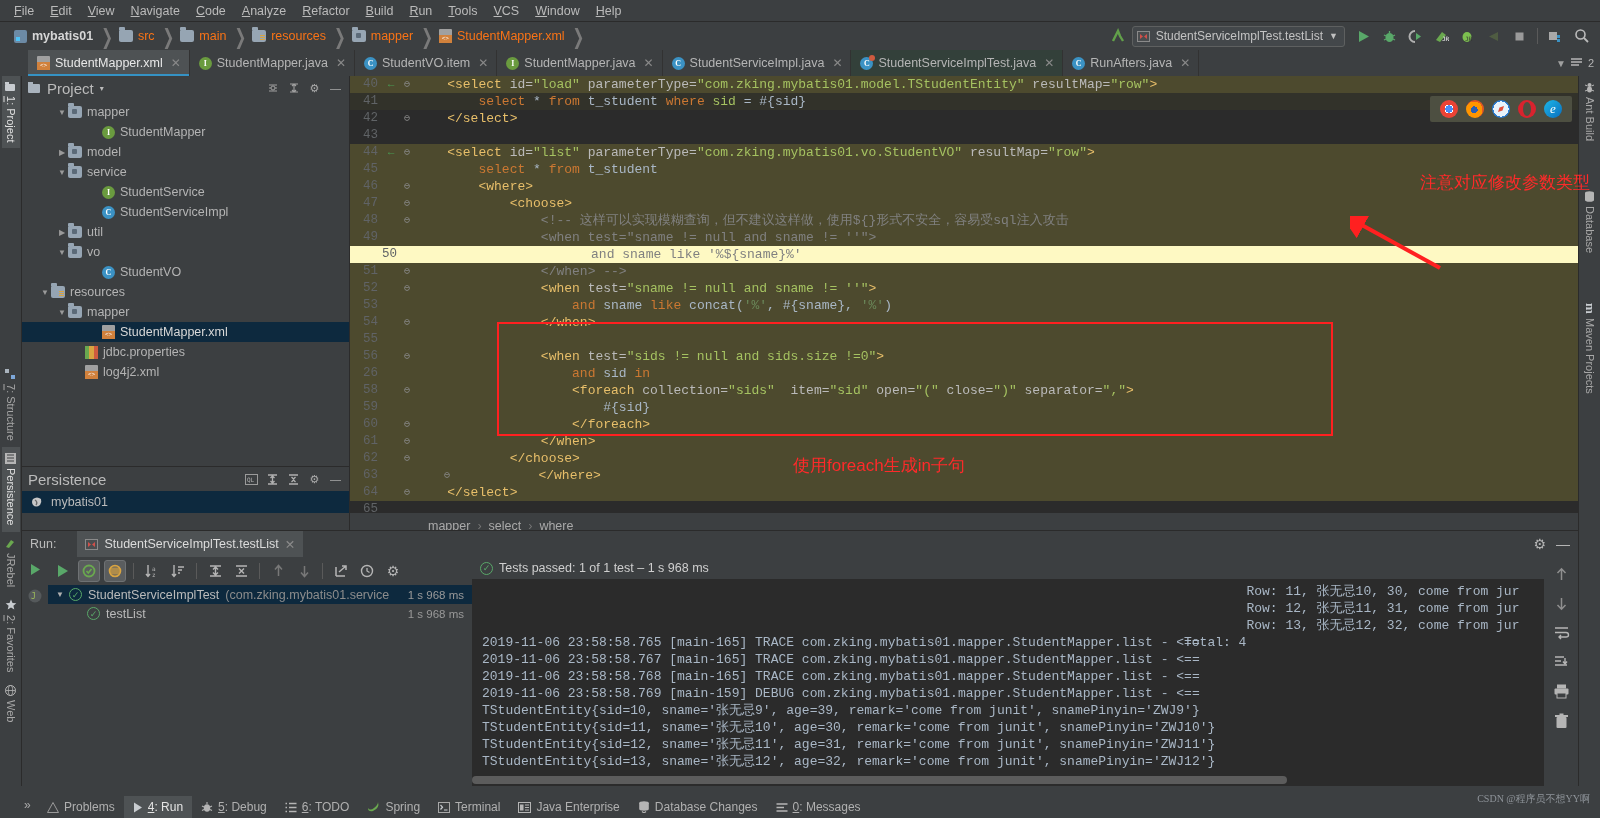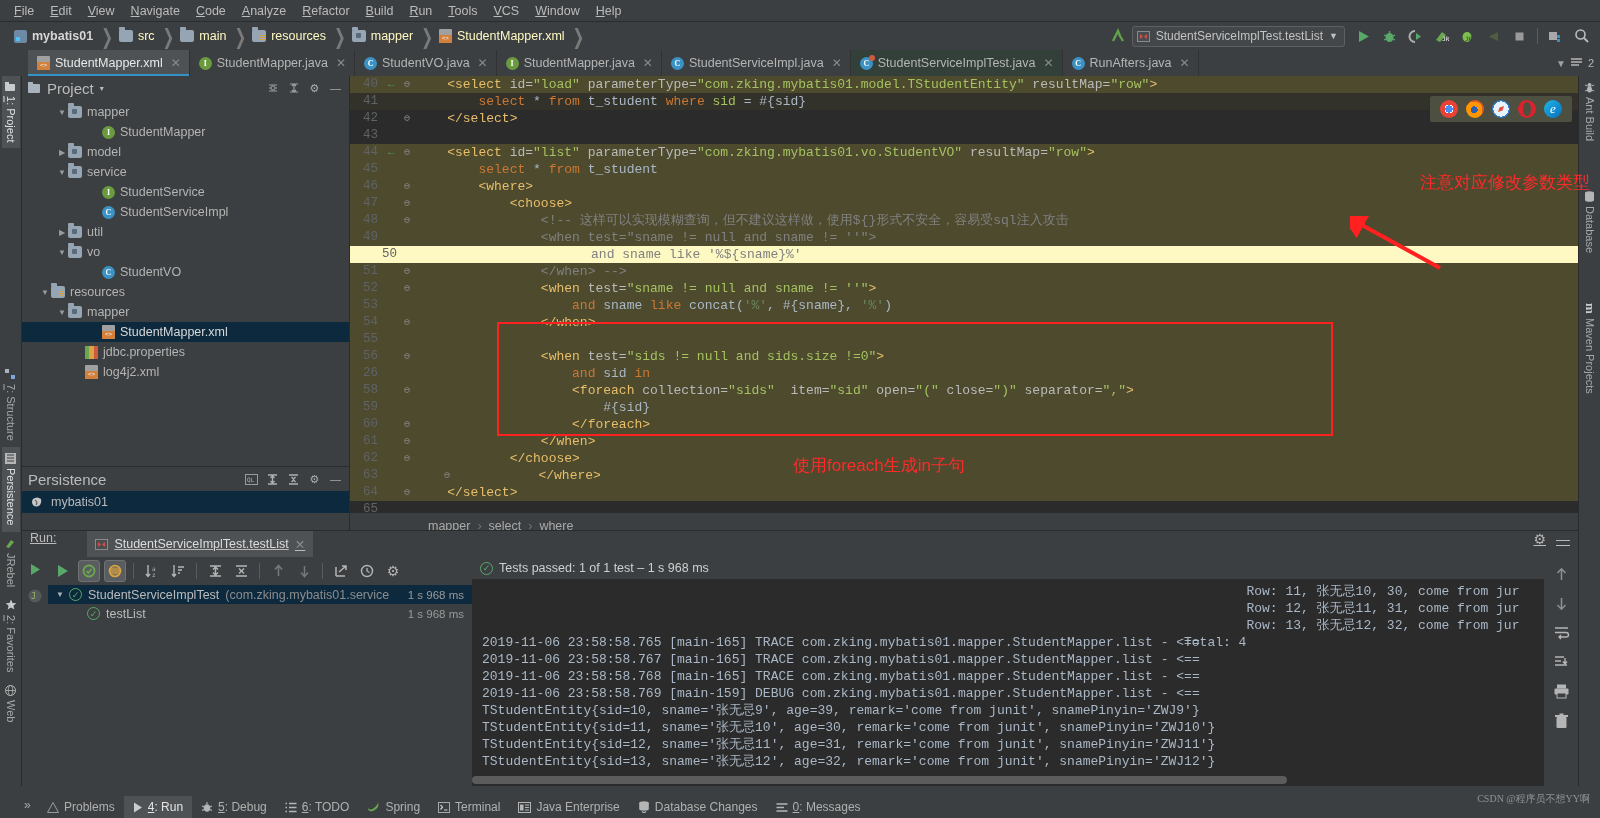--- a/index.html
+++ b/index.html
@@ -23,21 +23,21 @@
     padding: 2px 8px; font-size: 12.5px; color: #bbbbbb; cursor: default;
   }
   .menubar .mi .acc { text-decoration: underline; }
 
   
   .navbar {
     height: 28px; background: #3c3f41; display: flex; align-items: center;
     padding-left: 10px; position: relative;
   }
   .crumb { display: flex; align-items: center; height: 22px; padding: 0 2px 0 4px; }
-  .crumb .lbl { margin-left: 5px; font-size: 12.5px; color: #fef9c3; }
+  .crumb .lbl { margin-left: 5px; font-size: 12.5px; color: #f97316; }
   .crumb.first .lbl { font-weight: bold; color: #d6d6d6; }
   .crumb-sep {
     color: #7a7a7a; font-size: 14px; margin: 0 2px 0 6px; transform: scaleY(1.5);
   }
   .folder-ico {
     width: 14px; height: 12px; position: relative; display: inline-block;
     background: #96A5B3; border-radius: 1px 2px 2px 2px;
   }
   .folder-ico::before {
     content:''; position:absolute; left:0; top:-3px; width:6px; height:3px;
@@ -211,21 +211,21 @@
     border-radius:2px;
   }
   .bico { width:18px; height:18px; border-radius:50%; }
 
   
   .runpanel {
     position:absolute; left:22px; right:22px; top:530px; bottom:32px;
     background:#3c3f41; display:flex; flex-direction:column;
     border-top:1px solid #2b2b2b;
   }
-  .run-hdr { height:26px; display:flex; align-items:flex-start; padding-left:8px; gap:17px;text-decoration:underline; }
+  .run-hdr { height:26px; display:flex; align-items:center; padding-left:8px; gap:7px; }
   .run-hdr .rl { font-size:12.5px; color:#bbb; margin-right:14px; }
   .run-tab {
     display:flex; align-items:center; gap:6px; height:26px; padding:0 8px;
     background:#4e5254; font-size:12.5px; color:#dcdcdc;
   }
   .run-hdr .right { margin-left:auto; display:flex; align-items:center; gap:10px; padding-right:8px; }
 
   .run-body { flex:1; display:flex; overflow:hidden; }
   .run-lefttools {
     width:26px; background:#3c3f41; display:flex; flex-direction:column;
@@ -417,21 +417,21 @@
           <span>StudentMapper.xml</span>
           <span class="x">✕</span>
         </div>
         <div class="tab">
           <span class="rbadge i">I</span>
           <span>StudentMapper.java</span>
           <span class="x">✕</span>
         </div>
         <div class="tab">
           <span class="rbadge c">C</span>
-          <span>StudentVO.java</span>
+          <span>StudentVO.item</span>
           <span class="x">✕</span>
         </div>
         <div class="tab">
           <span class="rbadge i">I</span>
           <span>StudentMapper.java</span>
           <span class="x">✕</span>
         </div>
         <div class="tab">
           <span class="rbadge c">C</span>
           <span>StudentServiceImpl.java</span>

